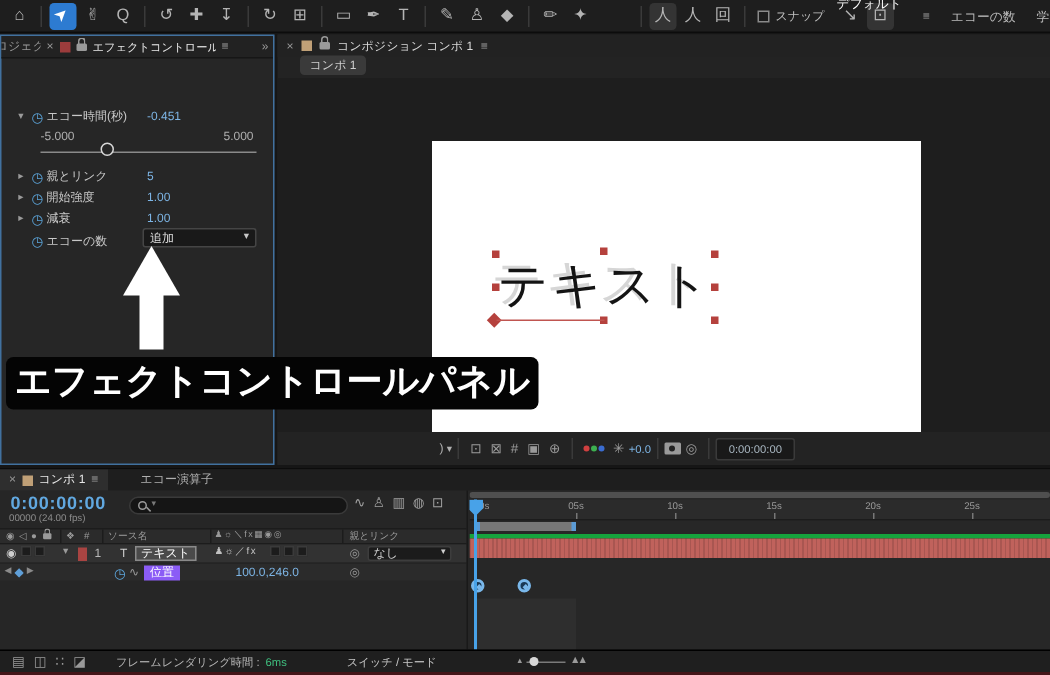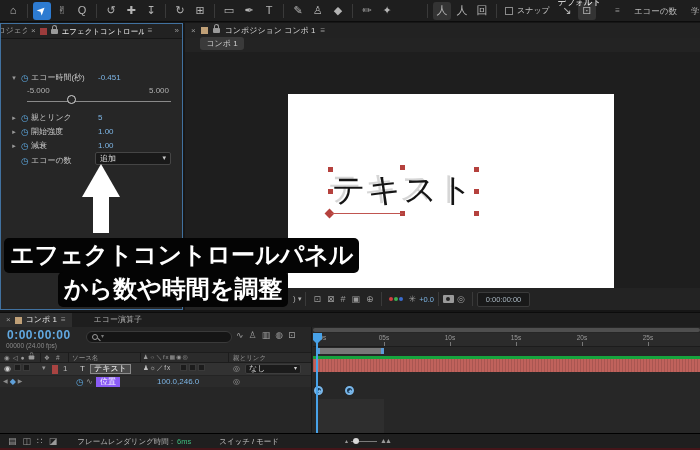--- a/index.html
+++ b/index.html
@@ -383,30 +383,29 @@
 
     <div id="tl-footer">
       <span style="margin-left:8px;display:flex;gap:6px;font-size:9px;color:#9a9a9a">
         <span>▤</span>
         <span>◫</span>
         <span>∷</span>
         <span>◪</span>
       </span>
       <span style="margin-left:20px">フレームレンダリング時間 :</span>
       <span class="green-val" style="margin-left:4px">6ms</span>
-      <span style="margin-left:28px;color:#c8c8c8">スイッチ / モード</span>
+      <span style="margin-left:40px;color:#c8c8c8">スイッチ / モード</span>
     </div>
     <div id="zoomslider">
       <span style="font-size:6px">▴</span>
       <span class="zs-track">
           <span class="zs-knob"></span>
         </span>
       <span style="font-size:7px;letter-spacing:-2px">▲▲</span>
     </div>
     <div id="redstrip"></div>
   </div>
 
   <div id="arrow-shaft"></div>
   <div id="arrow-head"></div>
   <div id="ann1" class="ann">エフェクトコントロールパネル</div>
-  <div id="ann2" class="ann">から数や時間を調整</div>
 
 </div>
 
 </body></html>

